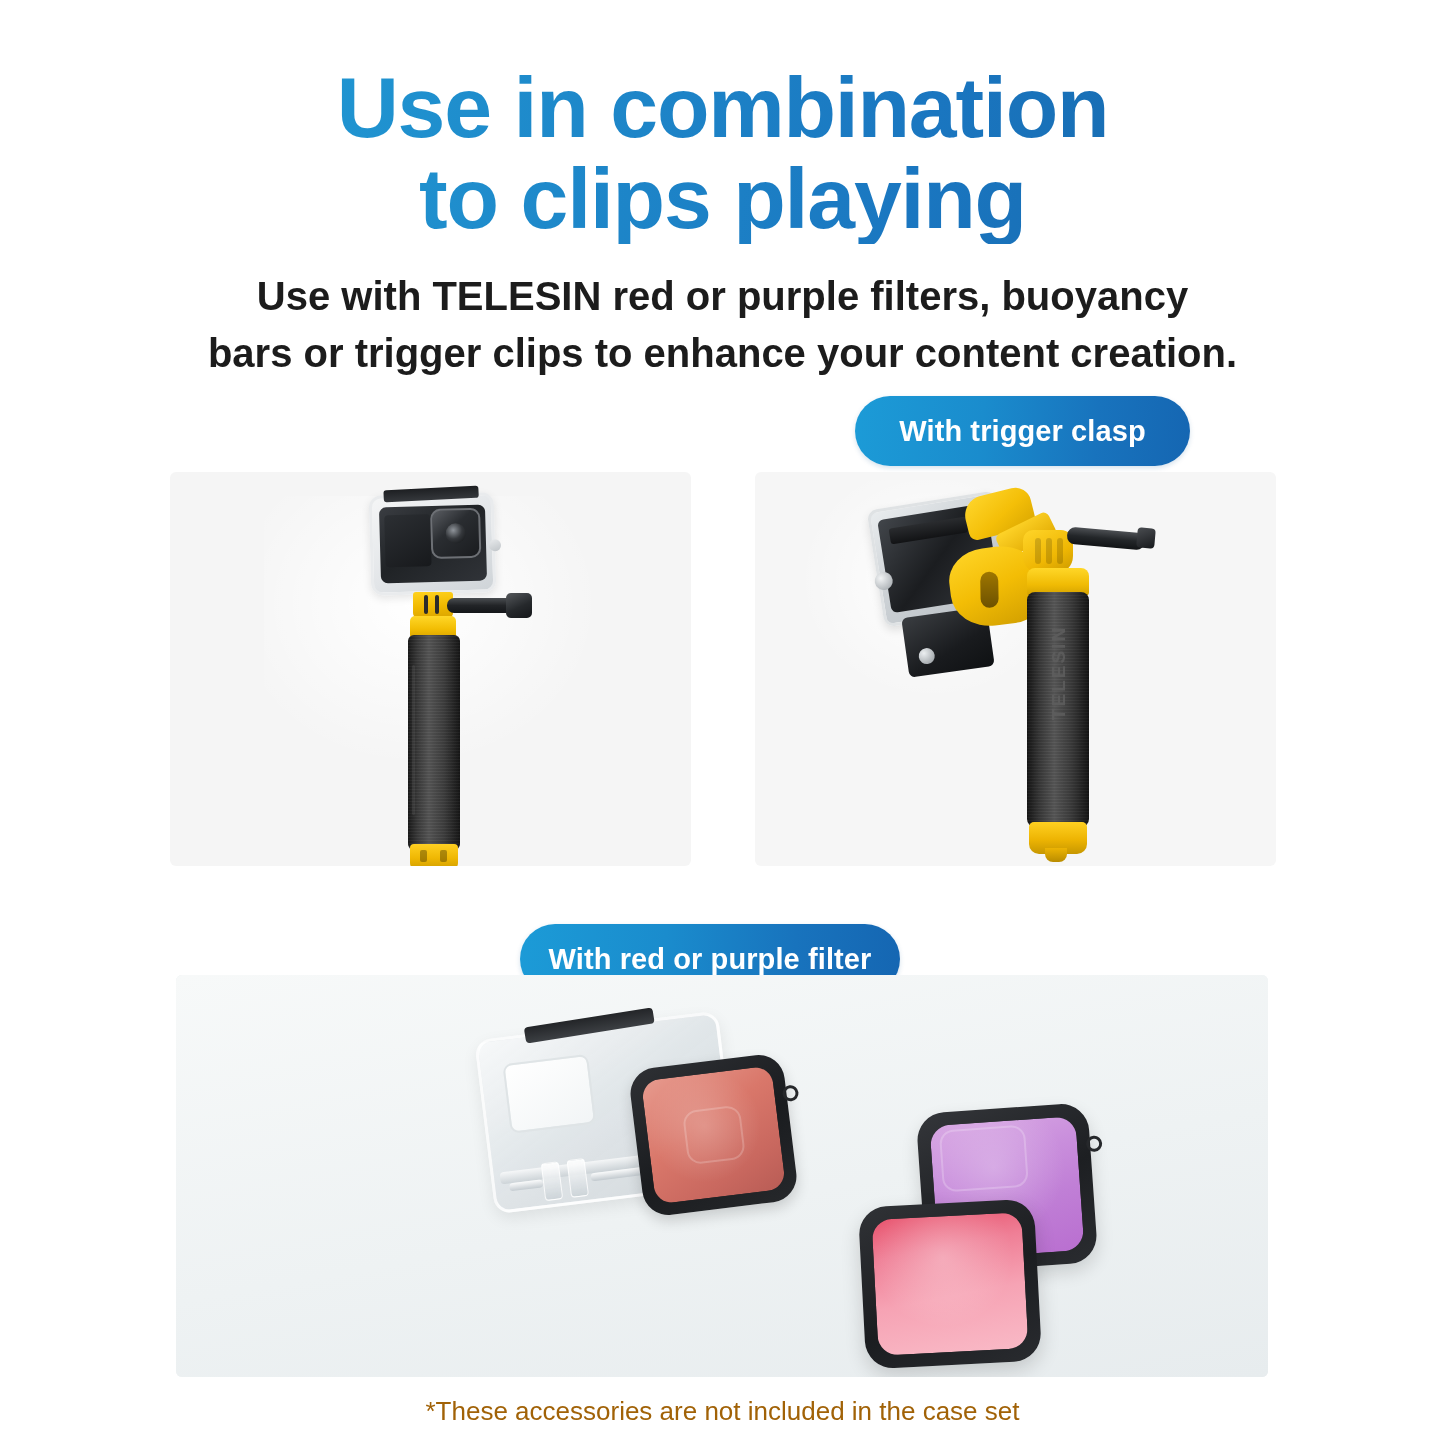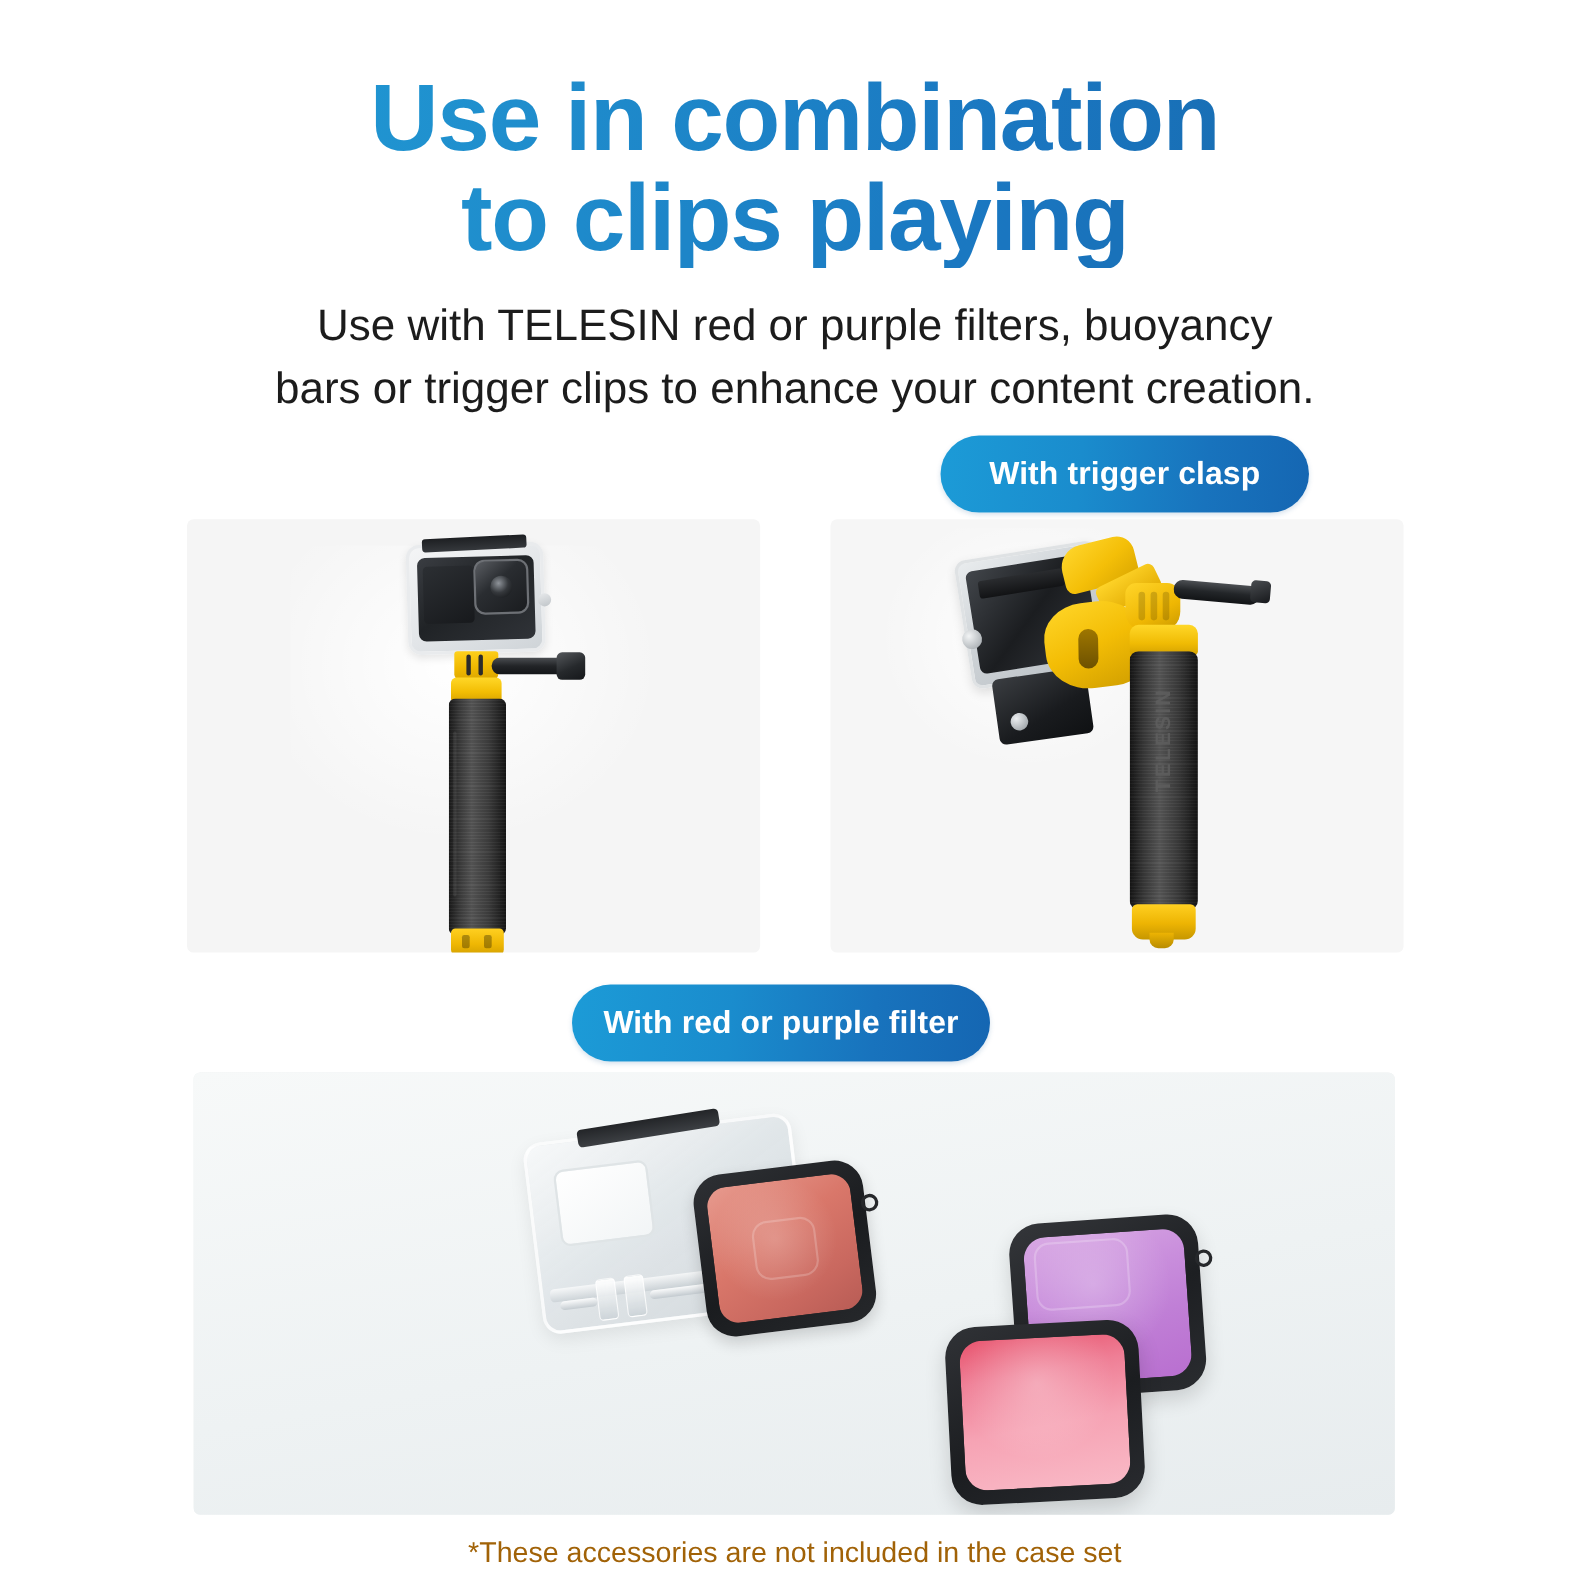--- a/index.html
+++ b/index.html
@@ -43,42 +43,42 @@
   
   .subtitle {
     position: absolute;
     top: 268px;
     left: 110px;
     width: 1225px;
     text-align: center;
     font-size: 40px;
     line-height: 1.42;
     color: #1c1c1c;
-    font-weight: 400;
+    font-weight: 700;
   }
   .subtitle .line { display: block; }
 
   
   .pill {
     position: absolute;
     height: 70px;
     border-radius: 35px;
     background: linear-gradient(95deg, #1c9bd7 0%, #1a8ccd 38%, #1873bd 72%, #1566b2 100%);
     color: #ffffff;
     font-size: 29px;
     font-weight: 700;
     letter-spacing: 0.1px;
     display: flex;
     align-items: center;
     justify-content: center;
     box-shadow: 0 2px 5px rgba(20,90,150,0.18);
   }
   .pill-a { left: 255px; top: 396px; width: 345px; }
   .pill-b { left: 855px; top: 396px; width: 335px; }
-  .pill-c { left: 520px; top: 895px; width: 380px; }
+  .pill-c { left: 520px; top: 924px; width: 380px; }
 
   
   .panel {
     position: absolute;
     border-radius: 6px;
     overflow: hidden;
   }
   .panel-left   { left: 170px; top: 472px; width: 521px; height: 394px; background: #f5f5f5; }
   .panel-right  { left: 755px; top: 472px; width: 521px; height: 394px; background: #f6f6f6; }
   .panel-bottom { left: 176px; top: 975px; width: 1092px; height: 402px; background: #f0f3f3; }

